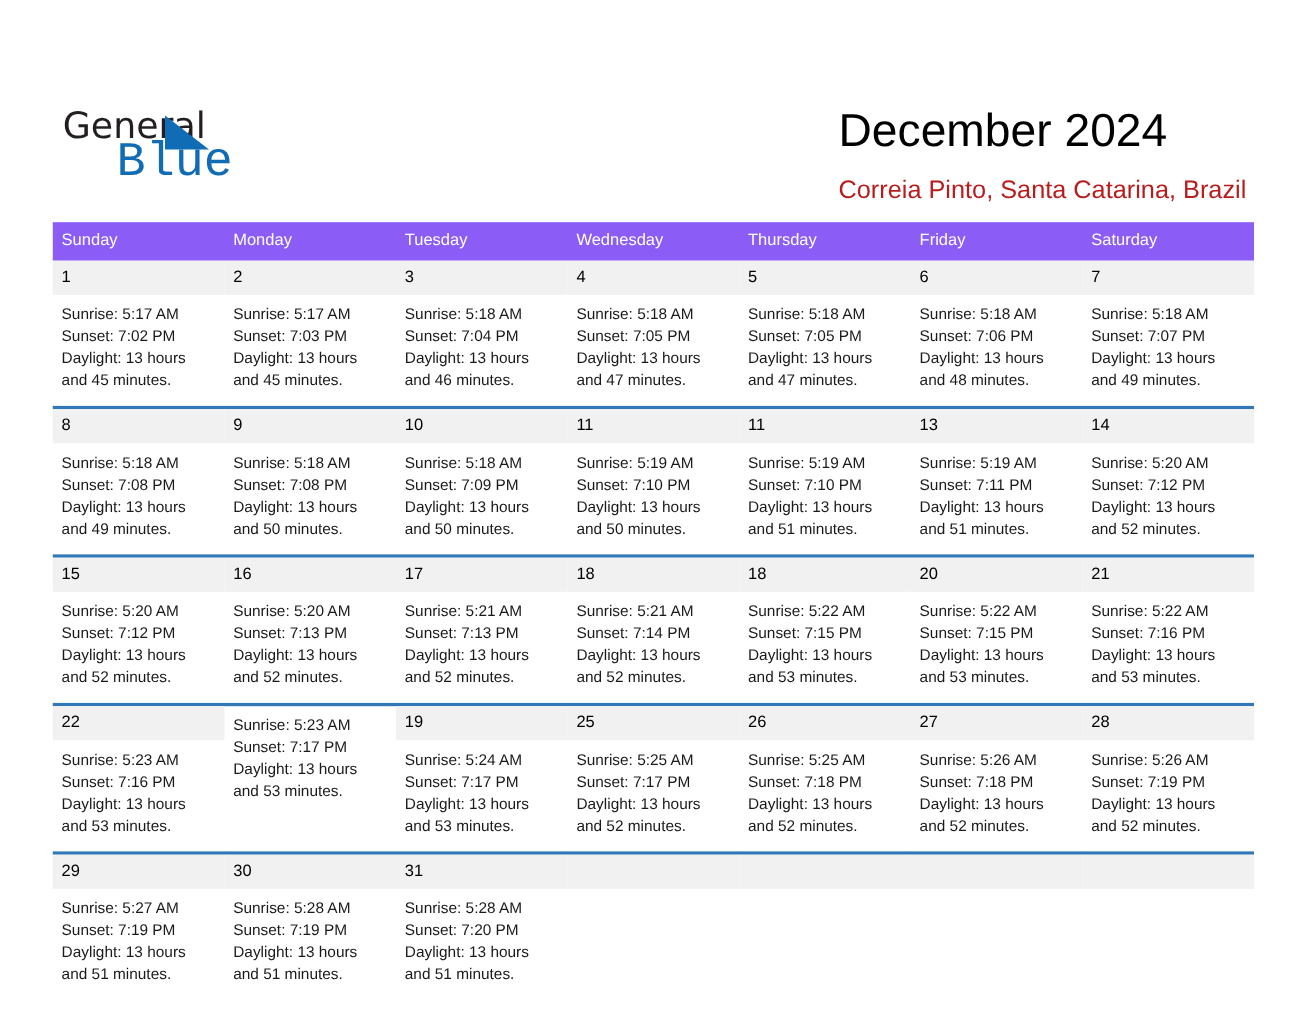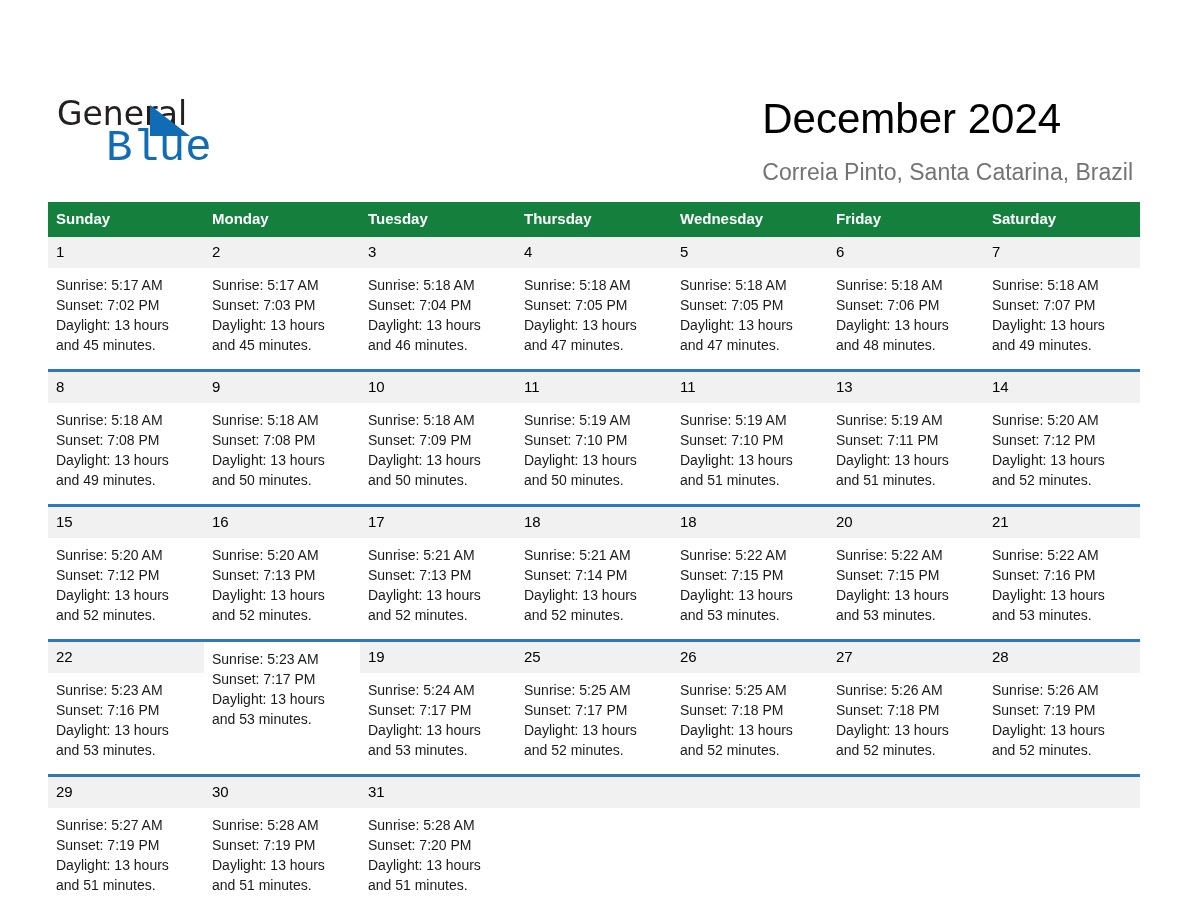--- a/index.html
+++ b/index.html
@@ -73,38 +73,37 @@
   .cal-title {
     font-size: 42px;
     font-weight: 400;
     color: #000;
     line-height: 52px;
     white-space: nowrap;
   }
   .cal-subtitle {
     font-size: 23px;
     font-weight: 400;
-    color: #737373;
+    color: #b91c1c;
     line-height: 30px;
     margin-top: 12px;
     white-space: nowrap;
   }
 
   
   .calendar {
     position: absolute;
     left: 48px;
     top: 157px;
     width: 1092px;
   }
   .weekday-row {
     display: flex;
     width: 100%;
-    background: #15803d;
-    font-weight: bold;
+    background: #8b5cf6;
   }
   .weekday {
     flex: 1 1 0;
     min-width: 0;
     color: #ffffff;
     font-size: 15px;
     line-height: 18px;
     padding: 8px 0 9px 8px;
     box-sizing: border-box;
     white-space: nowrap;
@@ -167,22 +166,22 @@
     </div>
 
   </div>
 
   <div class="calendar">
 
     <div class="weekday-row">
       <div class="weekday">Sunday</div>
       <div class="weekday">Monday</div>
       <div class="weekday">Tuesday</div>
+      <div class="weekday">Wednesday</div>
       <div class="weekday">Thursday</div>
-      <div class="weekday">Wednesday</div>
       <div class="weekday">Friday</div>
       <div class="weekday">Saturday</div>
     </div>
 
     <div class="week-row first">
       <div class="day-cell">
         <div class="day-num">1</div>
         <div class="day-body">
           <div>Sunrise: 5:17 AM</div>
           <div>Sunset: 7:02 PM</div>

